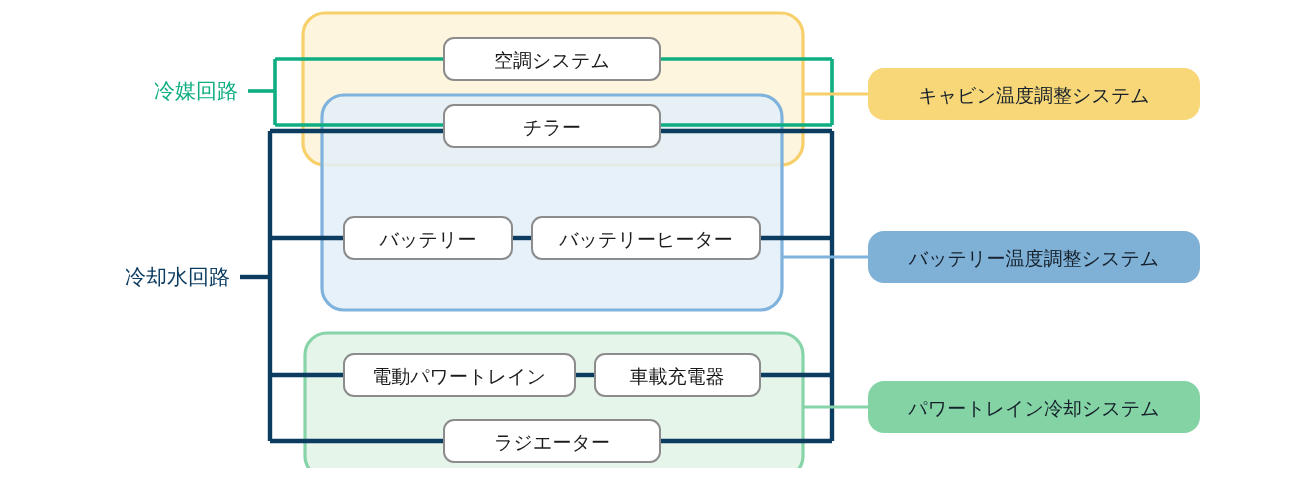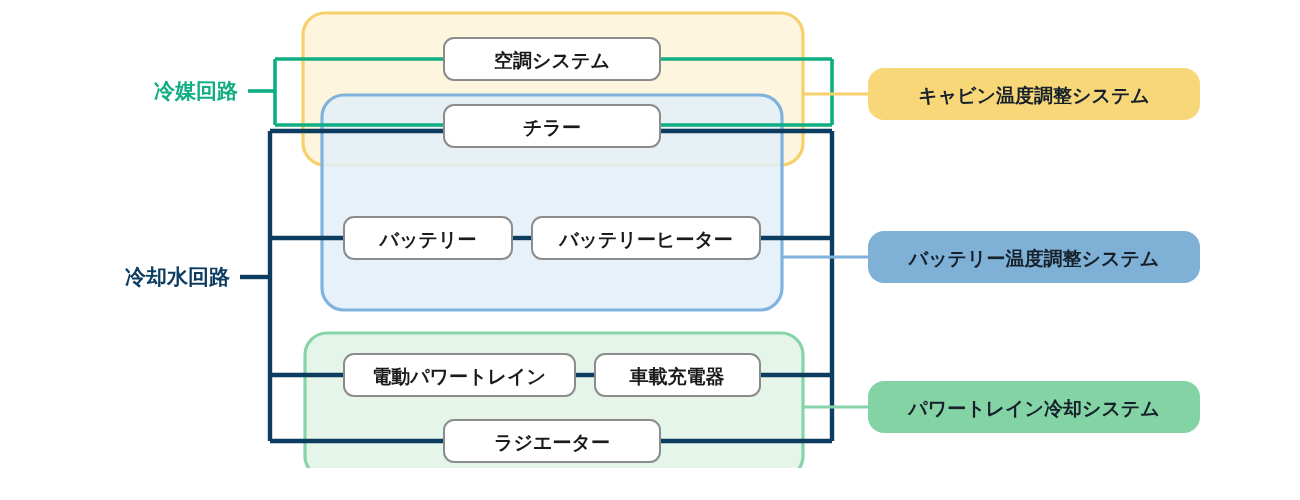--- a/index.html
+++ b/index.html
@@ -7,21 +7,20 @@
     padding: 0;
     background: #ffffff;
   }
   #stage {
     position: relative;
     width: 1300px;
     height: 468px;
     background: #ffffff;
     font-family: "DejaVu Sans", "Liberation Sans", sans-serif;
     overflow: hidden;
-    font-weight: bold;
   }
   svg#diagram {
     position: absolute;
     inset: 0;
     width: 1300px;
     height: 500px;
     display: block;
   }
   .node-label {
     font-size: 19px;

